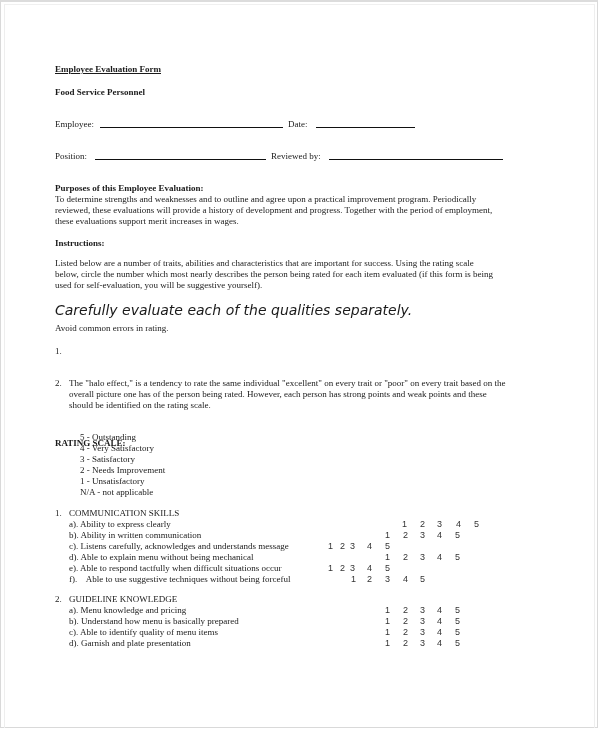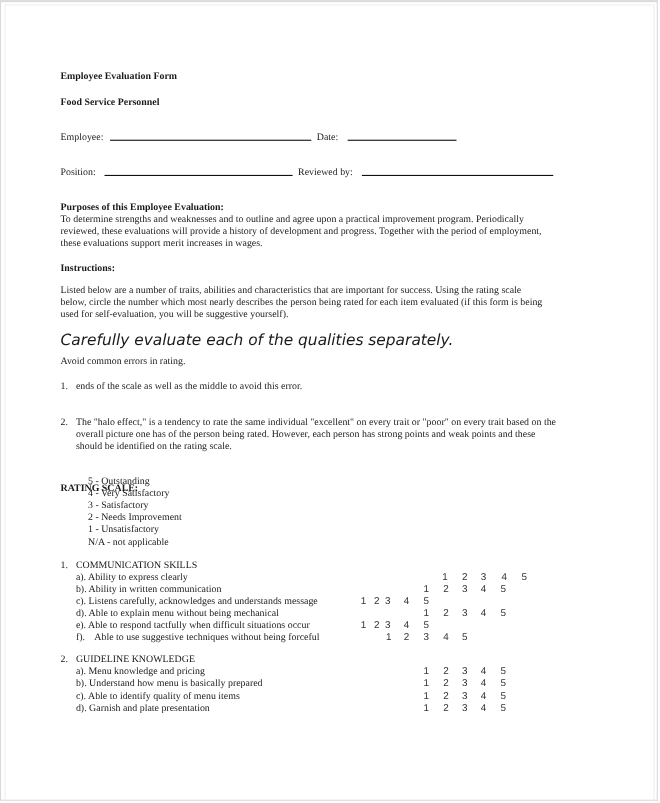--- a/index.html
+++ b/index.html
@@ -23,21 +23,21 @@
   .para { position:absolute; left:55px; width:500px; font-size:9px; line-height:11px; }
   .num { position:absolute; font-size:9px; line-height:11px; font-family:"Liberation Sans", sans-serif; color:#333; }
   .scale-item { position:absolute; left:80px; font-size:9px; line-height:11px; }
 </style>
 </head>
 <body>
 
 <div class="page-border"></div>
 <div class="page-border-inner"></div>
 
-<div class="abs t9 bold" style="left:55px; top:64px;">Employee Evaluation Form</div>
+<div class="abs t9 bold" style="left:55px; top:64px;text-decoration:underline;">Employee Evaluation Form</div>
 <div class="abs t9 bold" style="left:55px; top:87px;">Food Service Personnel</div>
 
 <div class="abs t9" style="left:55px; top:119px;">Employee:</div>
 <div class="uline" style="left:100px; top:127px; width:183px;"></div>
 <div class="abs t9" style="left:288px; top:119px;">Date:</div>
 <div class="uline" style="left:316px; top:127px; width:99px;"></div>
 
 <div class="abs t9" style="left:55px; top:151px;">Position:</div>
 <div class="uline" style="left:95px; top:159px; width:171px;"></div>
 <div class="abs t9" style="left:271px; top:151px;">Reviewed by:</div>
@@ -54,21 +54,20 @@
 <div class="para" style="top:258px;">
   <div>Listed below are a number of traits, abilities and characteristics that are important for success.  Using the rating scale</div>
   <div>below, circle the number which most nearly describes the person being rated for each item evaluated (if this form is being</div>
   <div>used for self-evaluation, you will be suggestive yourself).</div>
 </div>
 <div class="abs ital" style="left:55px; top:302px;">Carefully evaluate each of the qualities separately.</div>
 <div class="abs t9" style="left:55px; top:323px;">Avoid common errors in rating.</div>
 
 <div class="abs t9" style="left:55px; top:346px;">1.</div>
 <div class="para" style="left:69px; top:346px; width:490px;">
-  <div>ends of the scale as well as the middle to avoid this error.</div>
 </div>
 <div class="abs t9" style="left:55px; top:378px;">2.</div>
 <div class="para" style="left:69px; top:378px; width:490px;">
   <div>The "halo effect," is a tendency to rate the same individual "excellent" on every trait or "poor" on every trait based on the</div>
   <div>overall picture one has of the person being rated.  However, each person has strong points and weak points and these</div>
   <div>should be identified on the rating scale.</div>
 </div>
 
 <div class="abs t9 bold" style="left:55px; top:438px;">RATING SCALE:</div>
 <div class="scale-item" style="top:432px;">5 - Outstanding</div>

